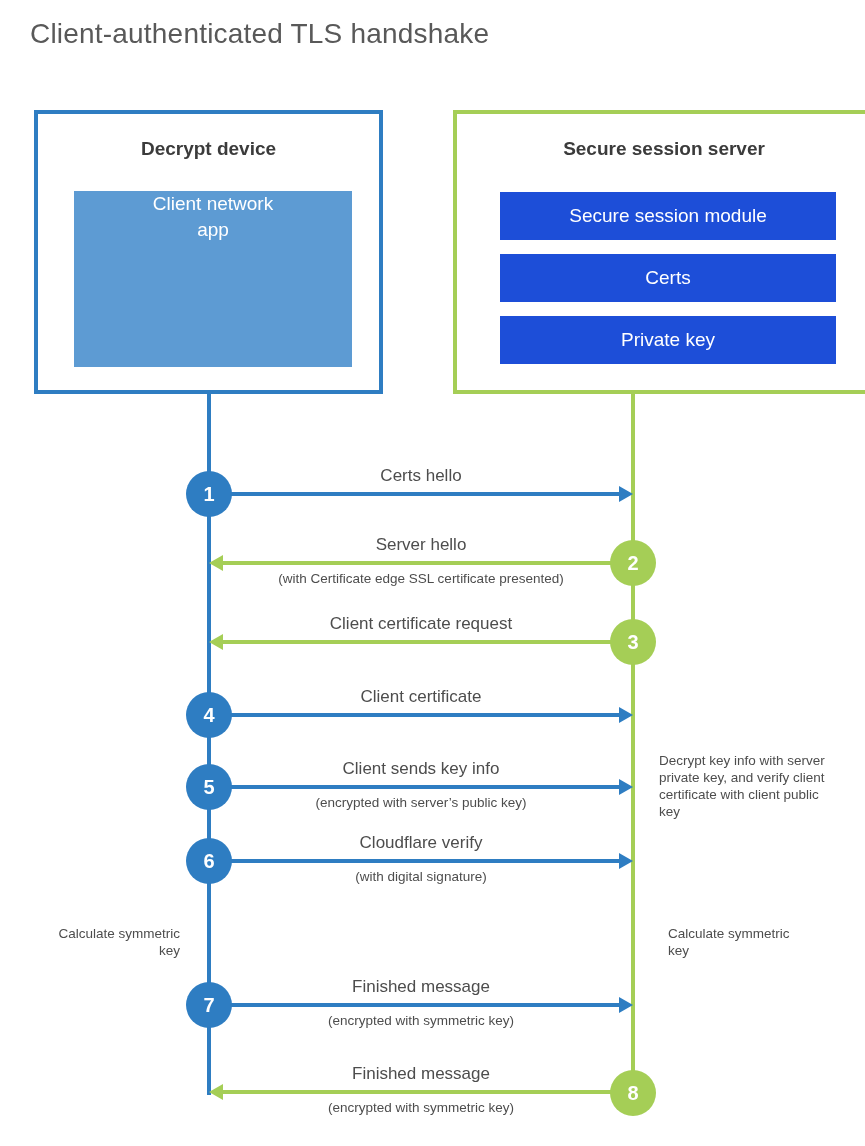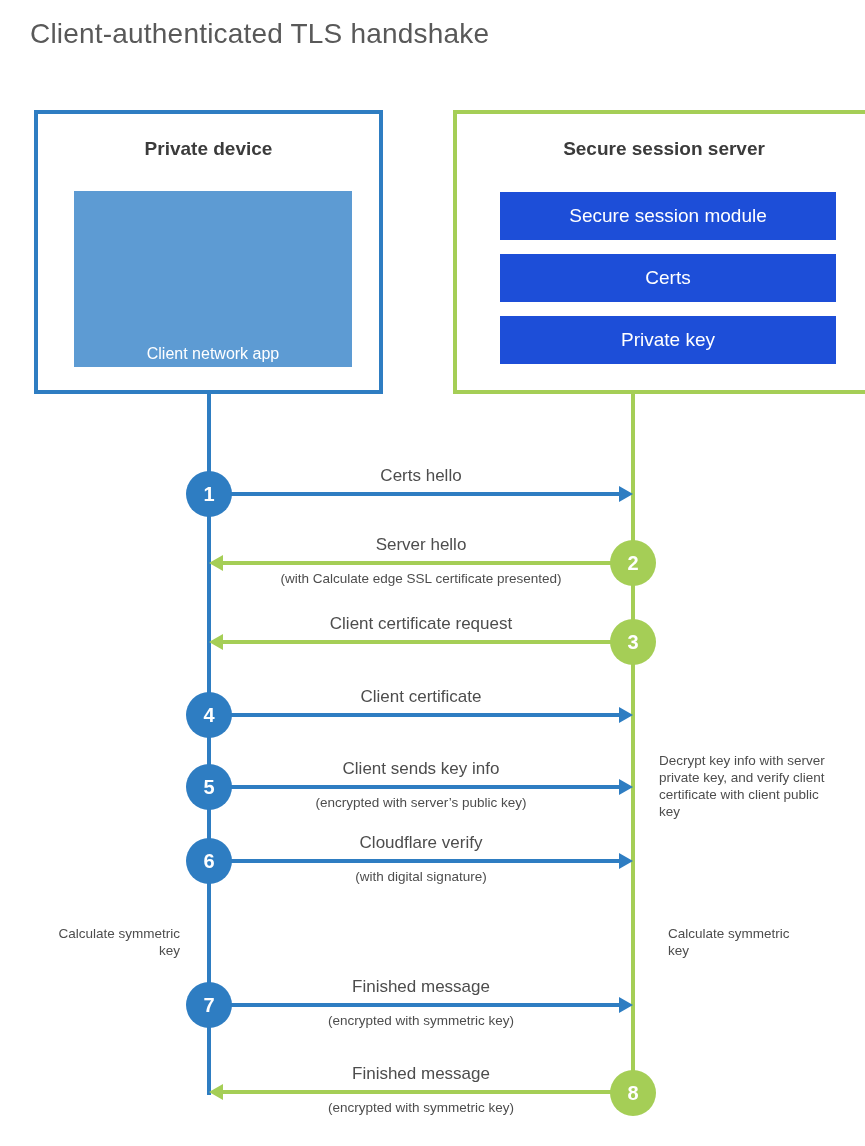--- a/index.html
+++ b/index.html
@@ -39,24 +39,24 @@
     text-align: center;
     font-size: 19px;
     font-weight: bold;
     color: #3b3b3b;
   }
   .app-rect {
     position: absolute;
     left: 36px; top: 77px;
     width: 278px; height: 176px;
     background: #5d9bd3;
-    display: flex; align-items: flex-end; justify-content: center;
+    display: flex; align-items: flex-start; justify-content: center;
     text-align: center;
     color: #ffffff;
-    font-size: 16px;
+    font-size: 19px;
     line-height: 26px;
   }
   .app-rect .wrap-inner { max-width: 140px; }
   .module-bar {
     position: absolute;
     left: 43px;
     width: 336px; height: 48px;
     background: #1d4ed8;
     display: flex; align-items: center; justify-content: center;
     color: #ffffff;
@@ -123,21 +123,21 @@
   }
 </style>
 </head>
 <body>
 
 <div class="stage">
 
   <div class="diagram-title">Client-authenticated TLS handshake</div>
 
   <div class="actor-box client-box">
-    <div class="box-title">Private device</div>
+    <div class="box-title">Decrypt device</div>
     <div class="app-rect">
       <div class="wrap-inner">Client network app</div>
     </div>
   </div>
 
   <div class="actor-box server-box">
     <div class="box-title">Secure session server</div>
     <div class="module-bar" style="top:78px">Secure session module</div>
     <div class="module-bar" style="top:140px">Certs</div>
     <div class="module-bar" style="top:202px">Private key</div>
@@ -151,21 +151,21 @@
     <div class="head"></div>
   </div>
   <div class="arrow-label" style="top:466px">Certs hello</div>
   <div class="circle blue" style="left:186px; top:471px">1</div>
 
   <div class="arrow left" style="top:561px">
     <div class="shaft"></div>
     <div class="head"></div>
   </div>
   <div class="arrow-label" style="top:535px">Server hello</div>
-  <div class="arrow-sublabel" style="top:571px">(with Calculate edge SSL certificate presented)</div>
+  <div class="arrow-sublabel" style="top:571px">(with Certificate edge SSL certificate presented)</div>
   <div class="circle green" style="left:610px; top:540px">2</div>
 
   <div class="arrow left" style="top:640px">
     <div class="shaft"></div>
     <div class="head"></div>
   </div>
   <div class="arrow-label" style="top:614px">Client certificate request</div>
   <div class="circle green" style="left:610px; top:619px">3</div>
 
   <div class="arrow right" style="top:713px">

